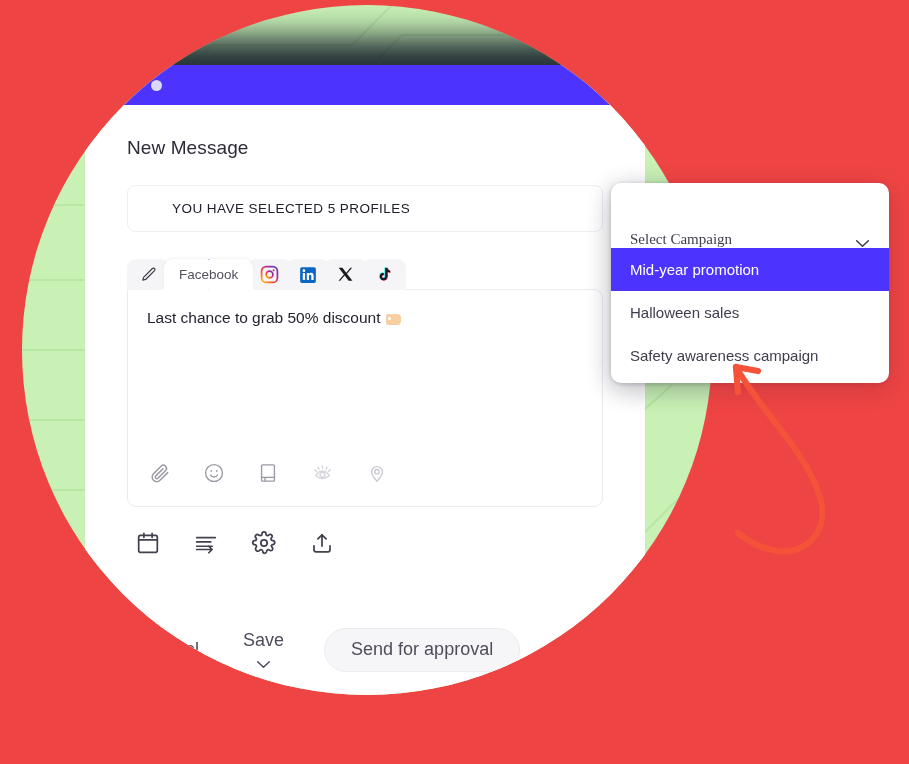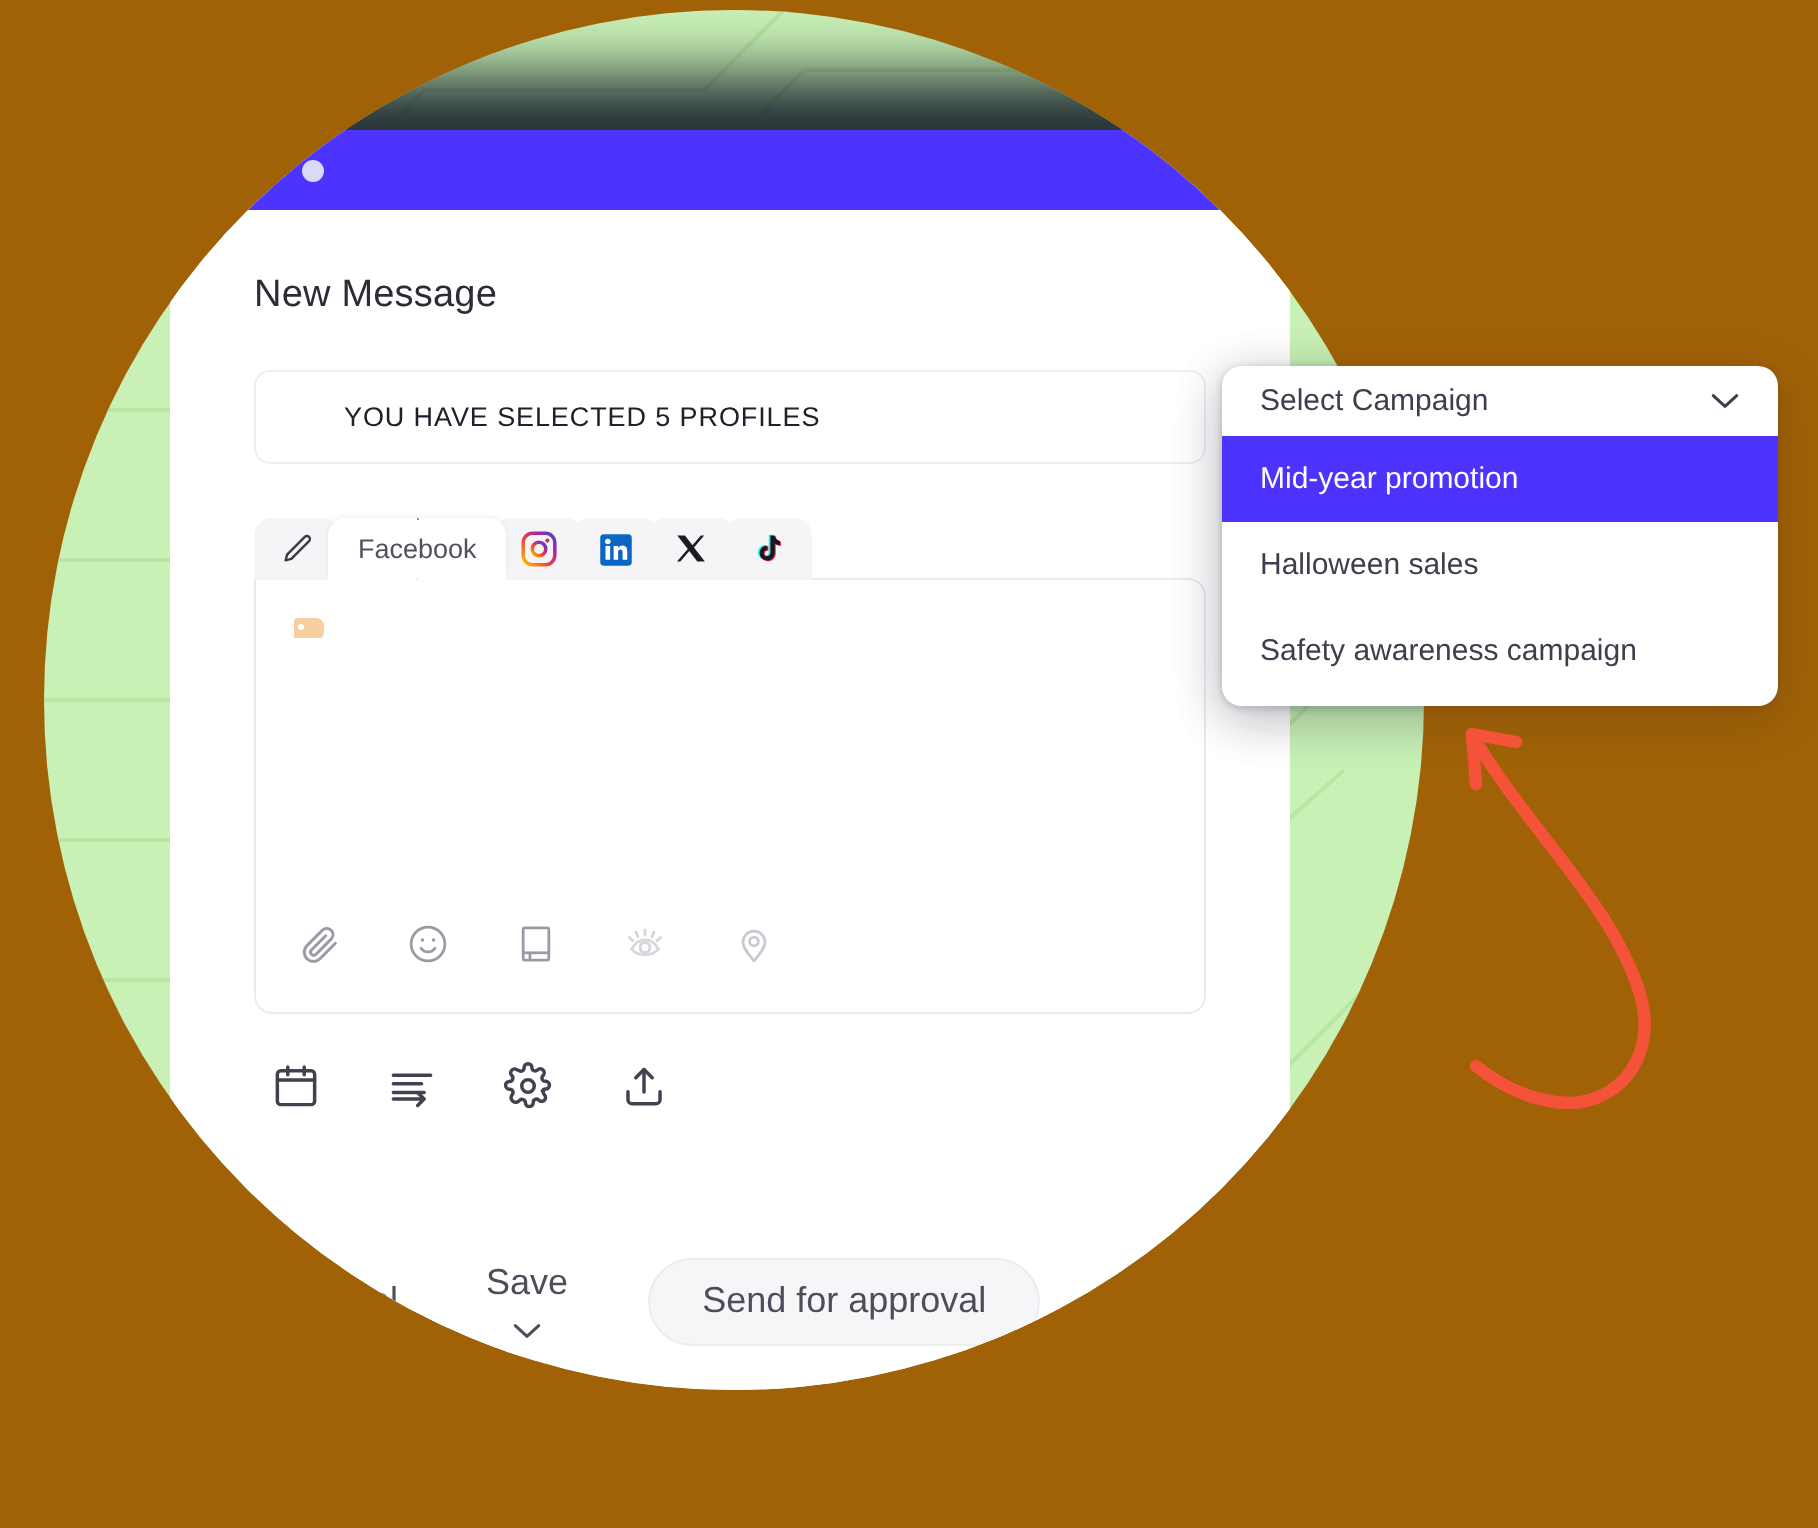--- a/index.html
+++ b/index.html
@@ -12,21 +12,21 @@
     height: 764px;
     overflow: hidden;
     font-family: "Liberation Sans", sans-serif;
     -webkit-font-smoothing: antialiased;
   }
 
   #stage {
     position: relative;
     width: 909px;
     height: 764px;
-    background: #a16207;
+    background: #ef4444;
     overflow: hidden;
   }
 
   
   .circle-backdrop {
     position: absolute;
     left: 22px;
     top: 5px;
     width: 690px;
     height: 690px;
@@ -136,25 +136,26 @@
     left: 611px;
     top: 183px;
     width: 278px;
     background: #ffffff;
     border-radius: 10px;
     box-shadow: 0 6px 26px rgba(20,20,40,0.16), 0 1px 4px rgba(20,20,40,0.10);
     overflow: hidden;
     z-index: 40;
   }
   .campaign-head {
-    height: 35px;
-    display: flex;
-    align-items: center;
+    height: 65px;
+    display: flex;
+    align-items: flex-end;
     justify-content: space-between;
     padding: 0 19px 0 19px;
+    font-family: Liberation Serif, serif;
   }
   .campaign-head .label {
     font-size: 15px;
     color: #3e3e4d;
   }
   .chev {
     width: 15px;
     height: 9px;
     flex: none;
   }
@@ -425,20 +426,21 @@
                   <path d="M13.6 2.4h2.9c.25 1.9 1.45 3.35 3.5 3.6v2.8c-1.3-.05-2.5-.45-3.5-1.15v5.95c0 3.1-2.2 5.4-5.1 5.4-2.8 0-5-2.15-5-5 0-2.9 2.3-5.1 5.2-4.9v2.9c-1.3-.25-2.45.6-2.45 2 0 1.2.9 2.15 2.15 2.15 1.3 0 2.3-.95 2.3-2.5z" fill="#25F4EE" transform="translate(-1.1,-0.5)"></path>
                   <path d="M13.6 2.4h2.9c.25 1.9 1.45 3.35 3.5 3.6v2.8c-1.3-.05-2.5-.45-3.5-1.15v5.95c0 3.1-2.2 5.4-5.1 5.4-2.8 0-5-2.15-5-5 0-2.9 2.3-5.1 5.2-4.9v2.9c-1.3-.25-2.45.6-2.45 2 0 1.2.9 2.15 2.15 2.15 1.3 0 2.3-.95 2.3-2.5z" fill="#FE2C55" transform="translate(0.7,0.5)"></path>
                   <path d="M13.6 2.4h2.9c.25 1.9 1.45 3.35 3.5 3.6v2.8c-1.3-.05-2.5-.45-3.5-1.15v5.95c0 3.1-2.2 5.4-5.1 5.4-2.8 0-5-2.15-5-5 0-2.9 2.3-5.1 5.2-4.9v2.9c-1.3-.25-2.45.6-2.45 2 0 1.2.9 2.15 2.15 2.15 1.3 0 2.3-.95 2.3-2.5z" fill="#161823"></path>
                 </svg>
               </div>
 
             </div>
 
             <div class="editor-box">
               <div class="editor-text">
+                <span>Last chance to grab 50% discount</span>
                 <span class="tag-emoji"></span>
               </div>
 
               <div class="editor-toolbar">
                 <span class="ic">
                   <svg width="22" height="22" viewBox="0 0 24 24" fill="none" stroke="#9a9aa6" stroke-width="1.6" stroke-linecap="round" stroke-linejoin="round">
                     <path d="M20.4 11.6 12 20a5 5 0 0 1-7.1-7.1l8.5-8.5a3.4 3.4 0 0 1 4.8 4.8l-8.5 8.5a1.7 1.7 0 0 1-2.4-2.4l7.8-7.8"></path>
                   </svg>
                 </span>
                 <span class="ic">

